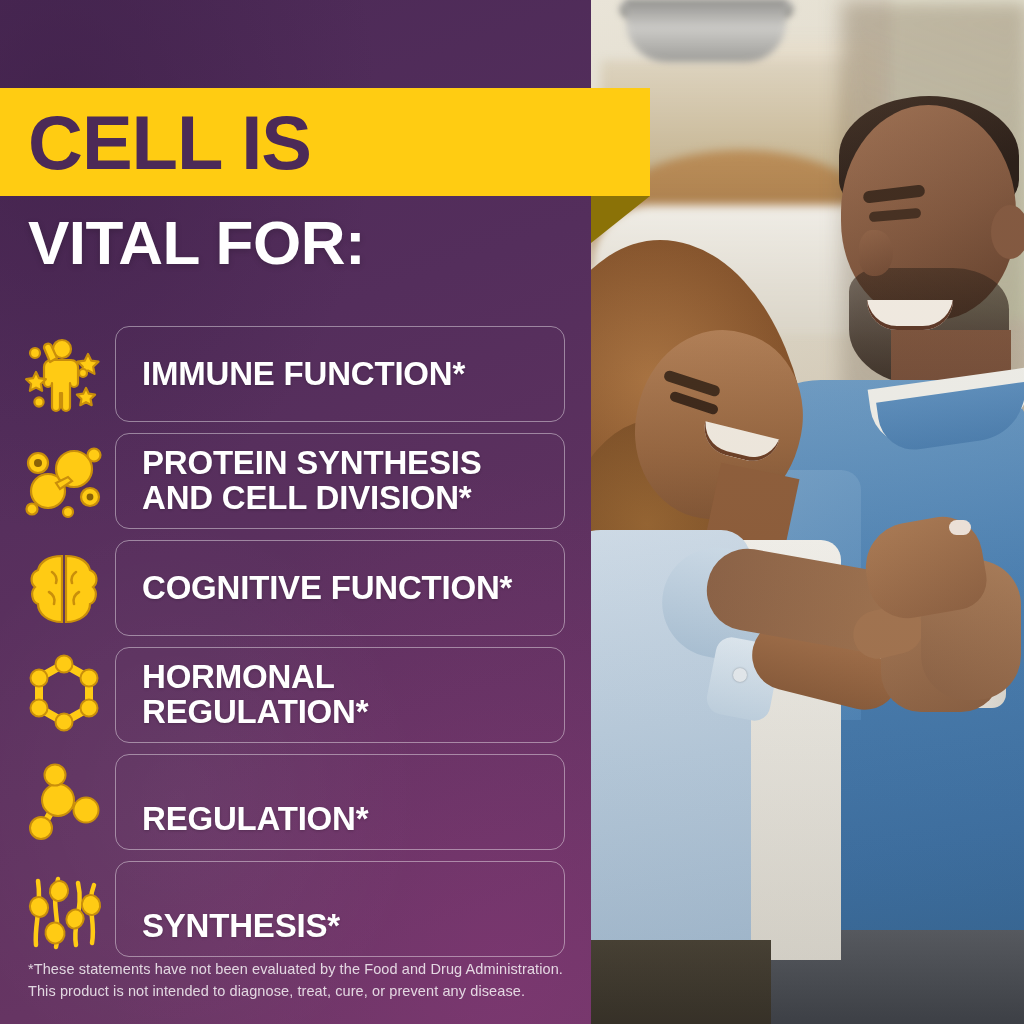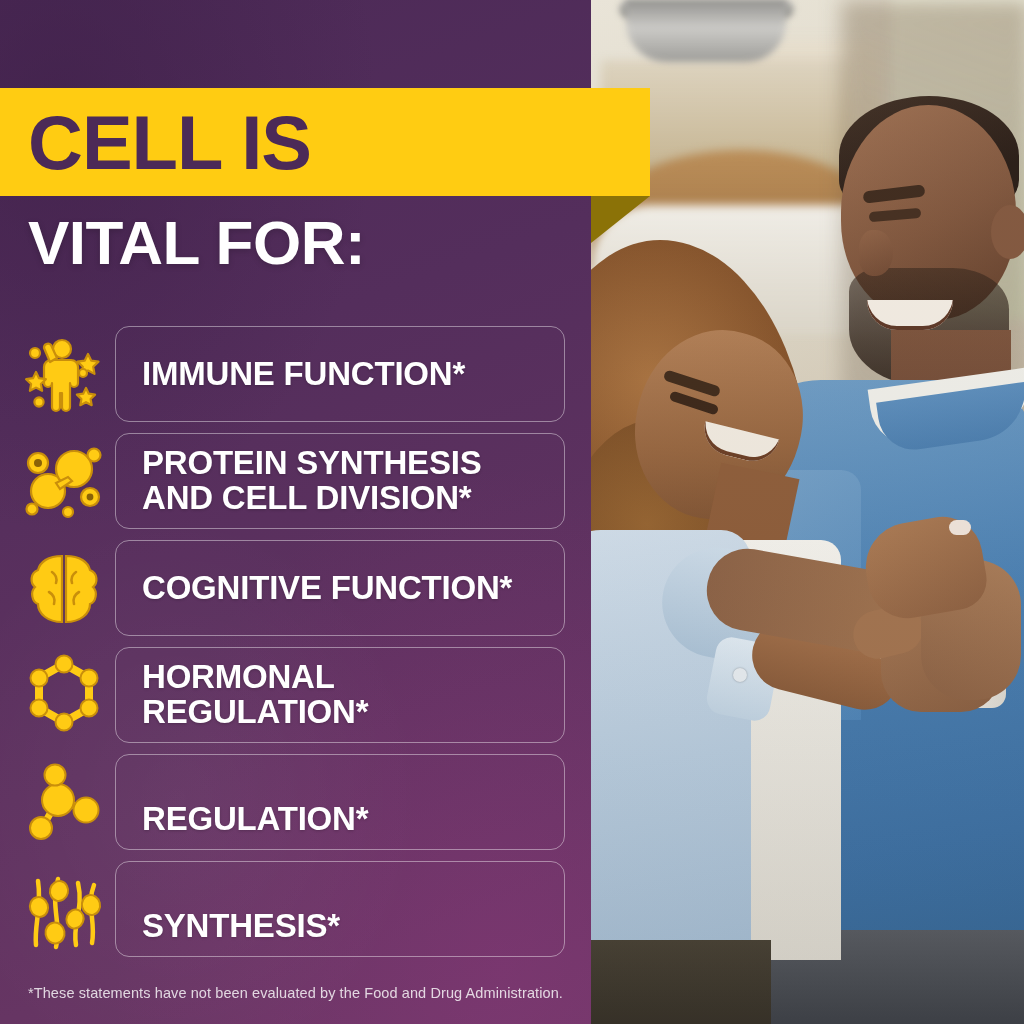--- a/index.html
+++ b/index.html
@@ -150,21 +150,21 @@
   .icon-wrap svg{display:block;}
   .pill{position:absolute;left:115px;top:0;width:450px;height:96px;
     box-sizing:border-box;border:1.5px solid rgba(255,255,255,.42);border-radius:14px;
     display:flex;align-items:center;padding:0 0 0 26px;}
   .pill span{color:#fff;font-size:33px;font-weight:700;line-height:1.06;letter-spacing:-.2px;
     text-shadow:0 1px 3px rgba(0,0,0,.2);}
 
   
   .disclaimer{position:absolute;left:28px;top:958px;width:545px;
     color:rgba(255,255,255,.80);font-size:14.5px;line-height:1.55;letter-spacing:.1px;}
-  .disclaimer div{white-space:nowrap;margin-top:24px;}
+  .disclaimer div{white-space:nowrap;}
 </style>
 </head>
 <body>
 
 <div id="stage">
 
   <div class="photo">
     <div class="ph-layer bg-wall"></div>
     <div class="ph-layer bg-window"></div>
     <div class="ph-layer bg-cabinet2"></div>
@@ -355,15 +355,16 @@
       </div>
       <div class="pill">
         <span><br><span>SYNTHESIS*</span></span>
       </div>
     </div>
 
   </div>
 
   <div class="disclaimer">
     <div>*These statements have not been evaluated by the Food and Drug Administration.</div>
+    <div>This product is not intended to diagnose, treat, cure, or prevent any disease.</div>
   </div>
 
 </div>
 
 </body></html>

